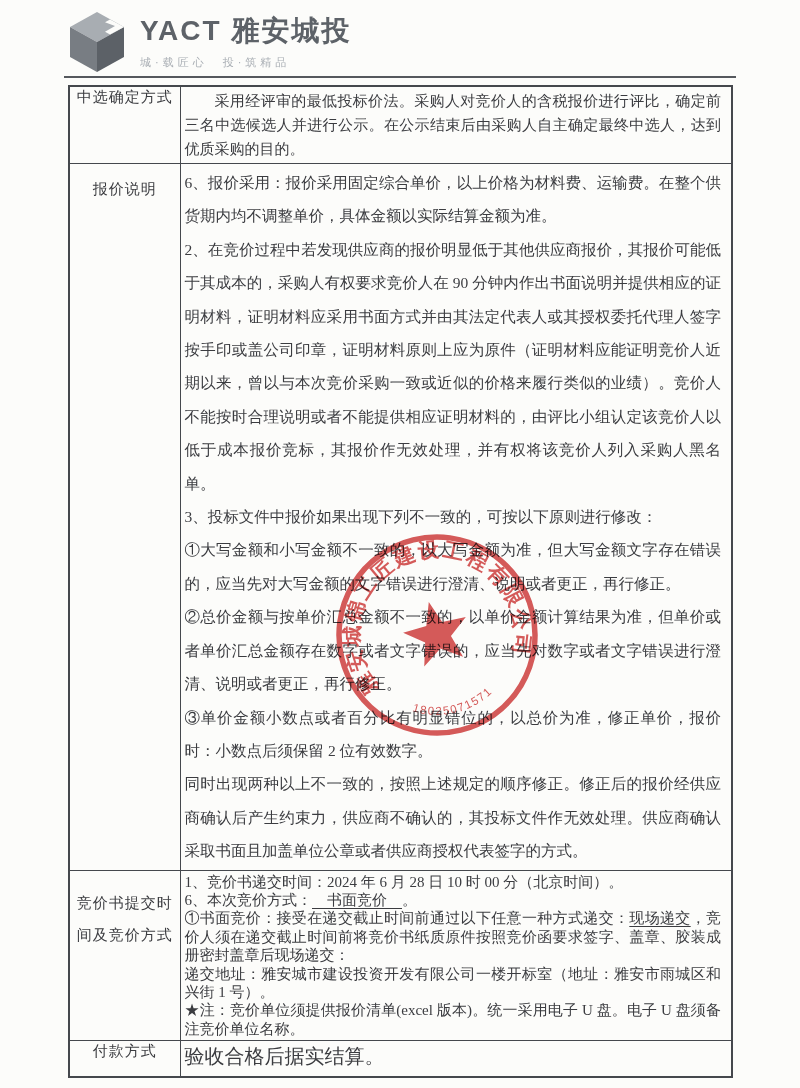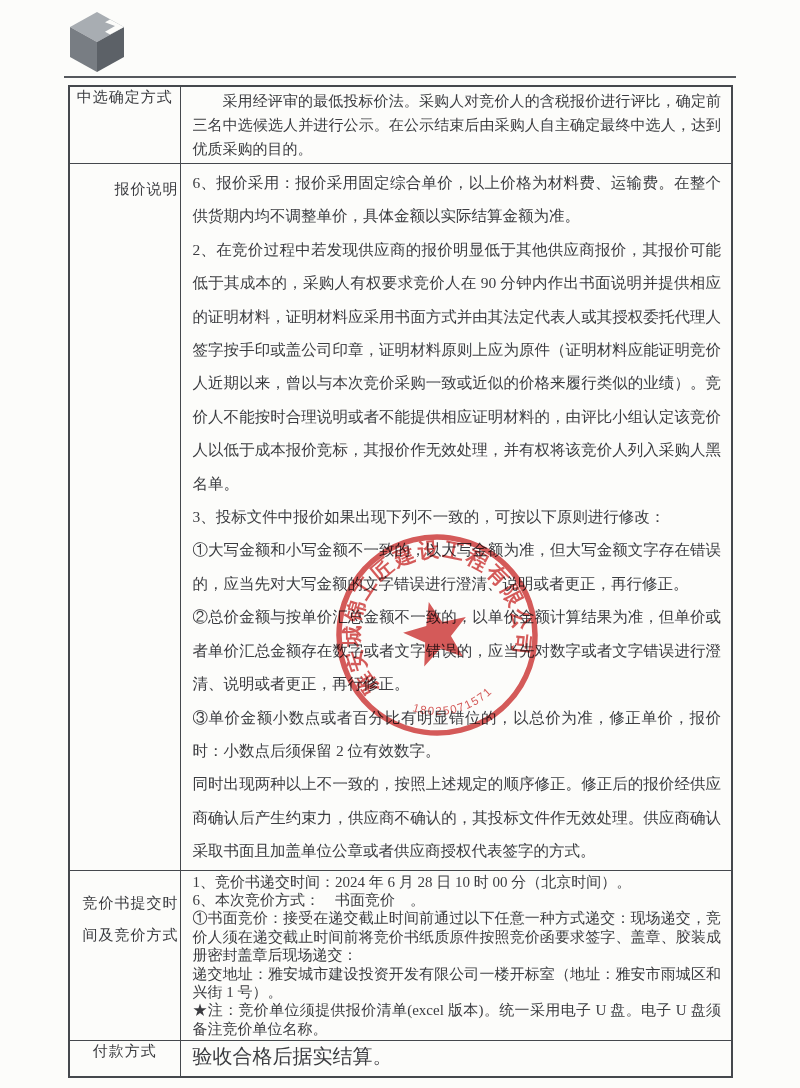--- a/index.html
+++ b/index.html
@@ -28,30 +28,30 @@
     border-collapse:collapse; table-layout:fixed;
     border:2px solid #45484d;
   }
   table.doc td { border:1px solid #45484d; vertical-align:top;margin-top:32px; }
   td.lbl { width:111px; text-align:center; font-size:15px; letter-spacing:1px; }
   .row-1 { height:52px; }
   .row-2 { height:668px; }
   .row-3 { height:164px; }
   .row-4 { height:36px; }
   td.v-mid { vertical-align:middle; }
-  td.lbl-top { padding-top:16px;text-align:right; }
+  td.lbl-top { padding-top:16px; }
   .lbl-2line { line-height:32px; }
-  td.cnt { padding:2px 10px 2px 12px; }
+  td.cnt { padding:2px 10px 2px 4px; }
   .r1 { font-size:15px; line-height:24px; text-indent:2em; text-align:justify; }
   .r2 p { margin:0; font-size:15.5px; line-height:33.4px; text-align:justify; }
   .r2 { padding-top:4px; }
   .r3 { font-size:15px; line-height:18.4px; }
   .r3 p { margin:0; text-align:justify; }
   .r4 { font-size:20px; }
-  .u { text-underline-offset:3px; }
+  .u { text-decoration:underline; text-underline-offset:3px; }
   
   .stamp {
     position:absolute; left:330px; top:528px; width:214px; height:214px;
     transform:rotate(-14deg); opacity:.84; mix-blend-mode:multiply;
     pointer-events:none;
   }
   .stamp svg { width:100%; height:100%; }
   .seal-arc-text { font-family:"Liberation Serif","DejaVu Serif",serif; font-weight:bold; font-size:21px; }
   .seal-num-text { font-family:"Liberation Sans","DejaVu Sans",sans-serif; font-size:11.5px; letter-spacing:2px; }
   
@@ -66,20 +66,24 @@
 <div class="page">
 
   <div class="hdr">
     <div class="logo-box">
       <svg viewBox="0 0 66 66">
         <polygon points="33,4 60,19 33,34 6,19" fill="#a8adb2"></polygon>
         <polygon points="6,19 33,34 33,64 6,49" fill="#787d83"></polygon>
         <polygon points="60,19 33,34 33,64 60,49" fill="#5c6167"></polygon>
         <polygon points="46,11.5 60,19 46,26.5 41,23.7 51,18 41,14.2" fill="#fcfcfa"></polygon>
       </svg>
+    </div>
+    <div>
+      <div class="brand-name">YACT 雅安城投</div>
+      <div class="tagline">城·载匠心　投·筑精品</div>
     </div>
   </div>
   <div class="hdr-rule"></div>
 
   <table class="doc">
     <tbody>
         <tr class="row-1">
       <td class="lbl v-mid">中选确定方式</td>
       <td class="cnt">
         <div class="r1">采用经评审的最低投标价法。采购人对竞价人的含税报价进行评比，确定前三名中选候选人并进行公示。在公示结束后由采购人自主确定最终中选人，达到优质采购的目的。</div>

